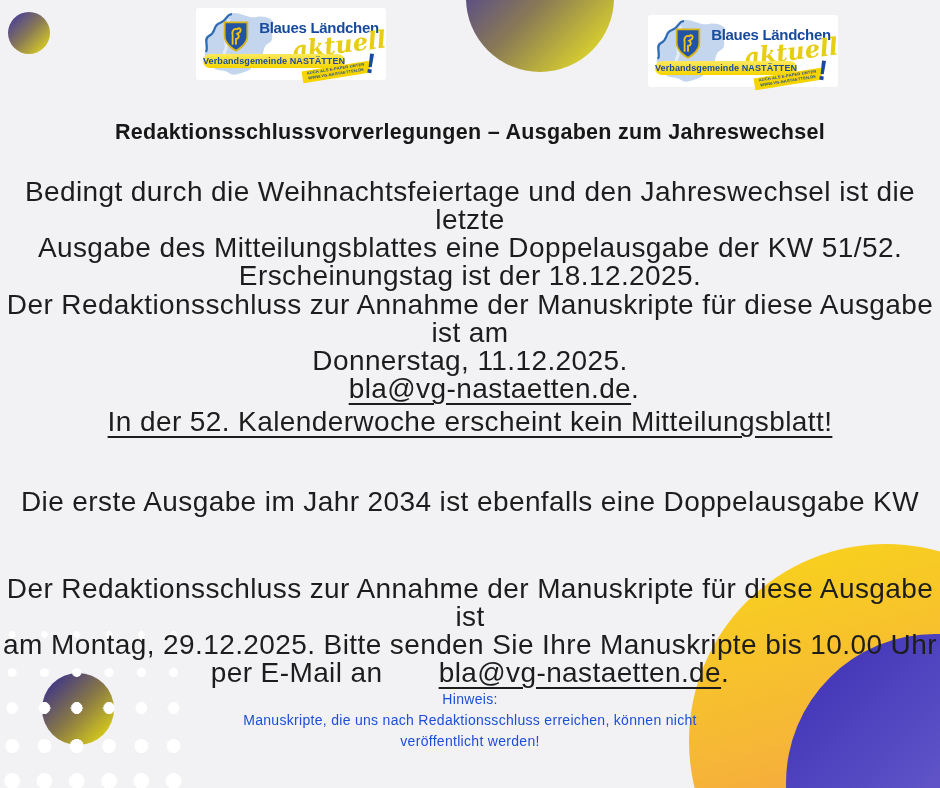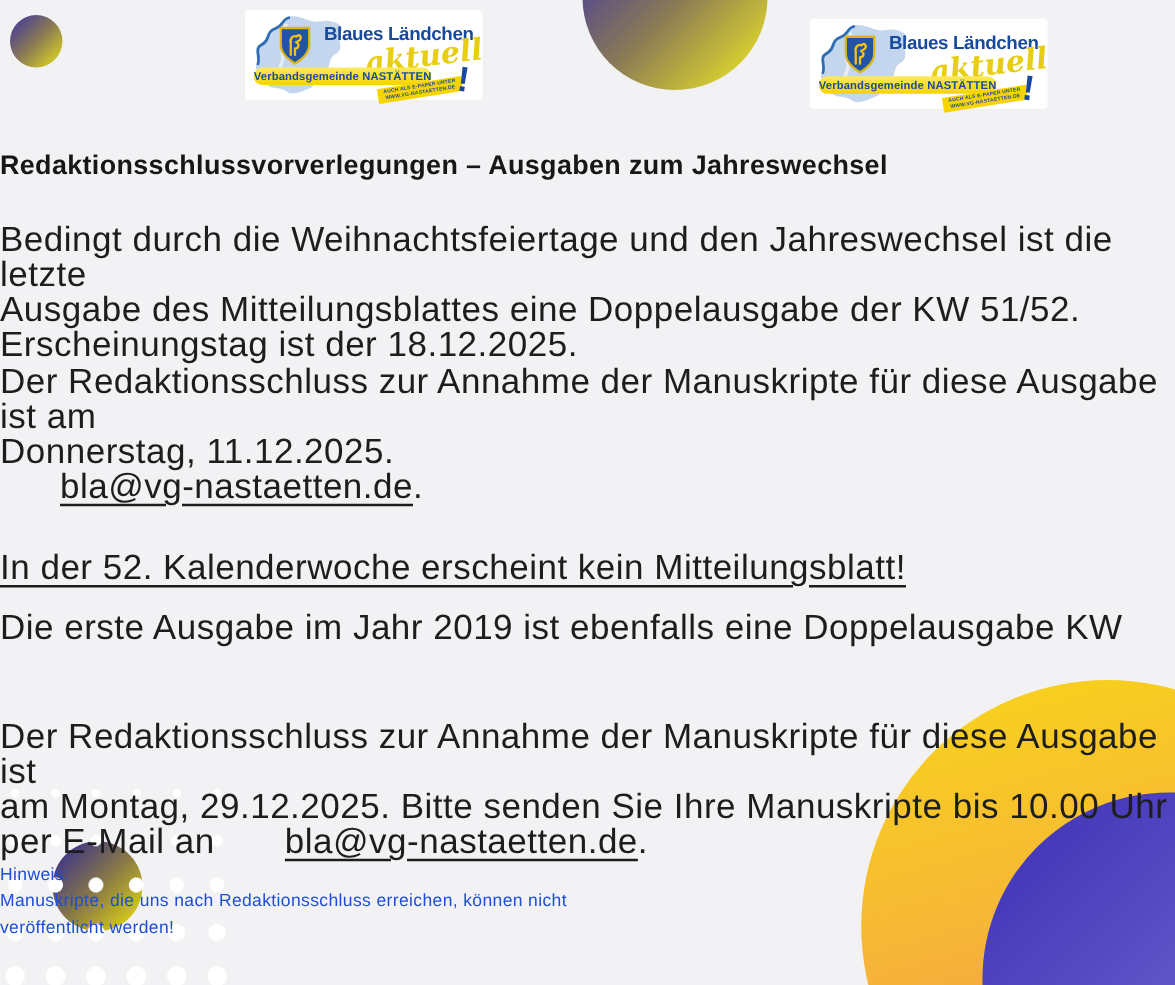--- a/index.html
+++ b/index.html
@@ -42,24 +42,24 @@
   .logo-banner{position:absolute;left:7px;top:46px;width:142px;height:14px;line-height:14px;
     background:linear-gradient(#fce95e,#f5d400);border-radius:7px;text-align:center;
     font-size:9px;font-weight:bold;color:#1a4a9e;letter-spacing:0.1px;white-space:nowrap;}
   .logo-ribbon{position:absolute;left:106px;top:58px;width:64px;background:#f5d400;
     transform:rotate(-9deg);font-size:4px;line-height:1.2;font-weight:bold;color:#1a4a9e;
     text-align:center;padding:1px 2px;letter-spacing:0.2px;}
   .logo-exclaim{position:absolute;left:170px;top:40px;font-size:28px;font-weight:900;
     color:#1a4a9e;transform:rotate(8deg);}
 
   
-  .txt{position:absolute;left:0;width:940px;color:#1d1d1d;z-index:5;}
+  .txt{position:absolute;left:0;width:940px;text-align:center;color:#1d1d1d;z-index:5;}
   .doc-title{top:120px;font-size:21.5px;font-weight:bold;letter-spacing:0.3px;color:#171717;}
   .body-p{font-size:28px;line-height:28px;letter-spacing:0.4px;}
-  .p1{top:178px;} .p2{top:291px;} .headline{top:440px;} .p3{top:488px;} .p4{top:575px;}
+  .p1{top:178px;} .p2{top:291px;} .headline{top:408px;} .p3{top:488px;} .p4{top:575px;}
   .headline .u-line{text-decoration:underline;text-underline-offset:5px;text-decoration-thickness:1.5px;}
   .email-link{color:#1d1d1d;text-decoration:underline;text-underline-offset:5px;text-decoration-thickness:1.5px;margin-left:48px;}
   .note{top:689px;font-size:14px;line-height:21px;letter-spacing:0.3px;color:#1d4ed8;}
 </style>
 </head>
 <body>
 
 <div class="canvas">
 
   <div class="circle c-top-left"></div>
@@ -119,21 +119,21 @@
     <div>Der Redaktionsschluss zur Annahme der Manuskripte für diese Ausgabe ist am</div>
     <div>Donnerstag, 11.12.2025.</div>
     <div><a href="#" class="email-link">bla@vg-nastaetten.de</a><span>.</span></div>
   </div>
 
   <div class="txt body-p headline">
     <span class="u-line">In der 52. Kalenderwoche erscheint kein Mitteilungsblatt!</span>
   </div>
 
   <div class="txt body-p p3">
-    <div>Die erste Ausgabe im Jahr 2019 ist ebenfalls eine Doppelausgabe KW</div>
+    <div>Die erste Ausgabe im Jahr 2034 ist ebenfalls eine Doppelausgabe KW</div>
   </div>
 
   <div class="txt body-p p4">
     <div>Der Redaktionsschluss zur Annahme der Manuskripte für diese Ausgabe ist</div>
     <div>am Montag, 29.12.2025. Bitte senden Sie Ihre Manuskripte bis 10.00 Uhr</div>
     <div><span>per E-Mail an </span><a href="#" class="email-link">bla@vg-nastaetten.de</a><span>.</span></div>
   </div>
 
   <div class="txt note">
     <div>Hinweis:</div>

